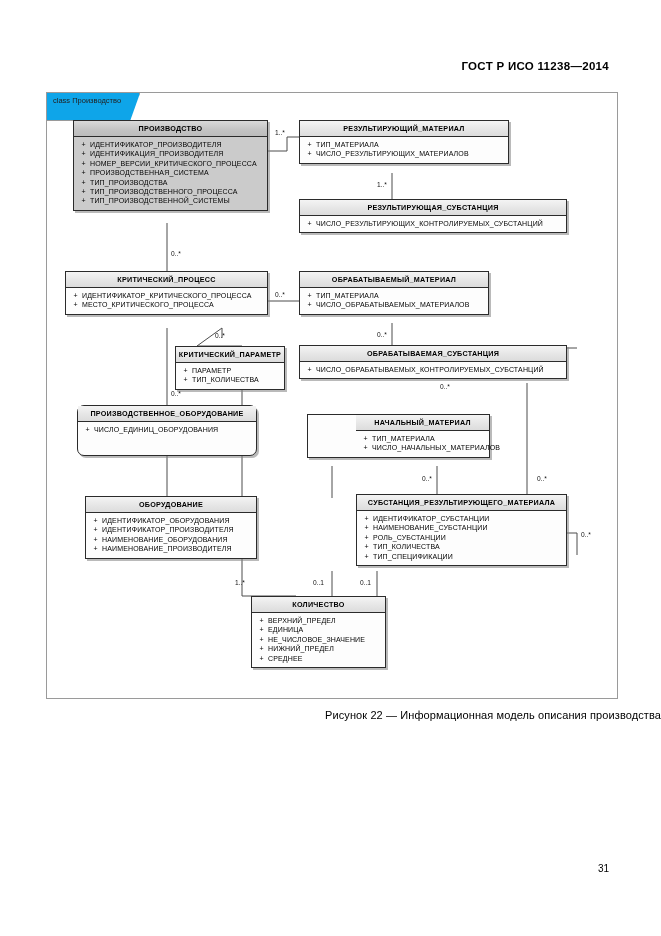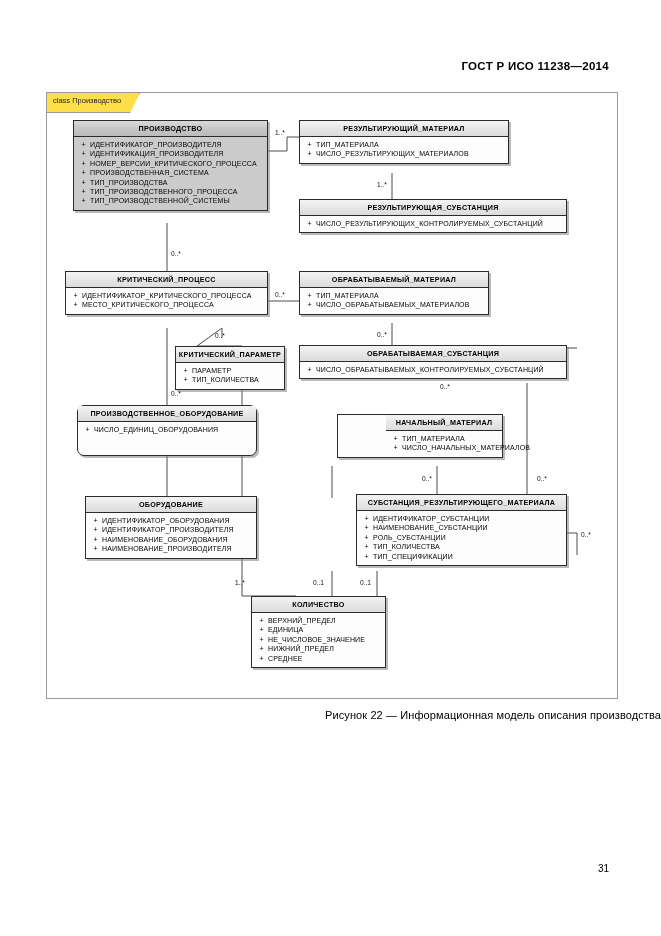--- a/index.html
+++ b/index.html
@@ -25,24 +25,24 @@
     text-align:right;font-size:11px;letter-spacing:.1px;
   }
 
   
   .diagram{
     position:absolute;left:46px;top:92px;width:570px;height:605px;
     border:1px solid #9a9a9a;background:#fff;
   }
   .frame-tab{
     position:absolute;left:0;top:0;height:15px;
-    padding:0 18px 4px 6px;
+    padding:0 18px 12px 6px;
     border-right:1px solid #9a9a9a;border-bottom:1px solid #9a9a9a;
     font-size:7.5px;line-height:15px;white-space:nowrap;
-    background:#fde047;color:#222;
+    background:#0ea5e9;color:#222;
     
     clip-path:polygon(0 0,100% 0,calc(100% - 10px) 100%,0 100%);
   }
 
   
   .links{position:absolute;left:0;top:0;width:570px;height:605px;overflow:visible;}
   .links line,.links path{stroke:#4d4d4d;stroke-width:1;fill:none;}
 
   
   .cls{
@@ -239,21 +239,21 @@
     <div class="cls" style="left:30px;top:312px;width:180px;border-radius:7px;">
       <div class="hd">ПРОИЗВОДСТВЕННОЕ_ОБОРУДОВАНИЕ</div>
       <div class="body" style="min-height:26px;">
         <div class="attr">
             <span class="vis">+</span>
             <span>ЧИСЛО_ЕДИНИЦ_ОБОРУДОВАНИЯ</span>
           </div>
       </div>
     </div>
 
-    <div class="cls" style="left:290px;top:321px;width:166px;padding-left:48px;">
+    <div class="cls" style="left:260px;top:321px;width:183px;padding-left:48px;">
       <div class="hd">НАЧАЛЬНЫЙ_МАТЕРИАЛ</div>
       <div class="body">
         <div class="attr">
             <span class="vis">+</span>
             <span>ТИП_МАТЕРИАЛА</span>
           </div>
         <div class="attr">
             <span class="vis">+</span>
             <span>ЧИСЛО_НАЧАЛЬНЫХ_МАТЕРИАЛОВ</span>
           </div>

